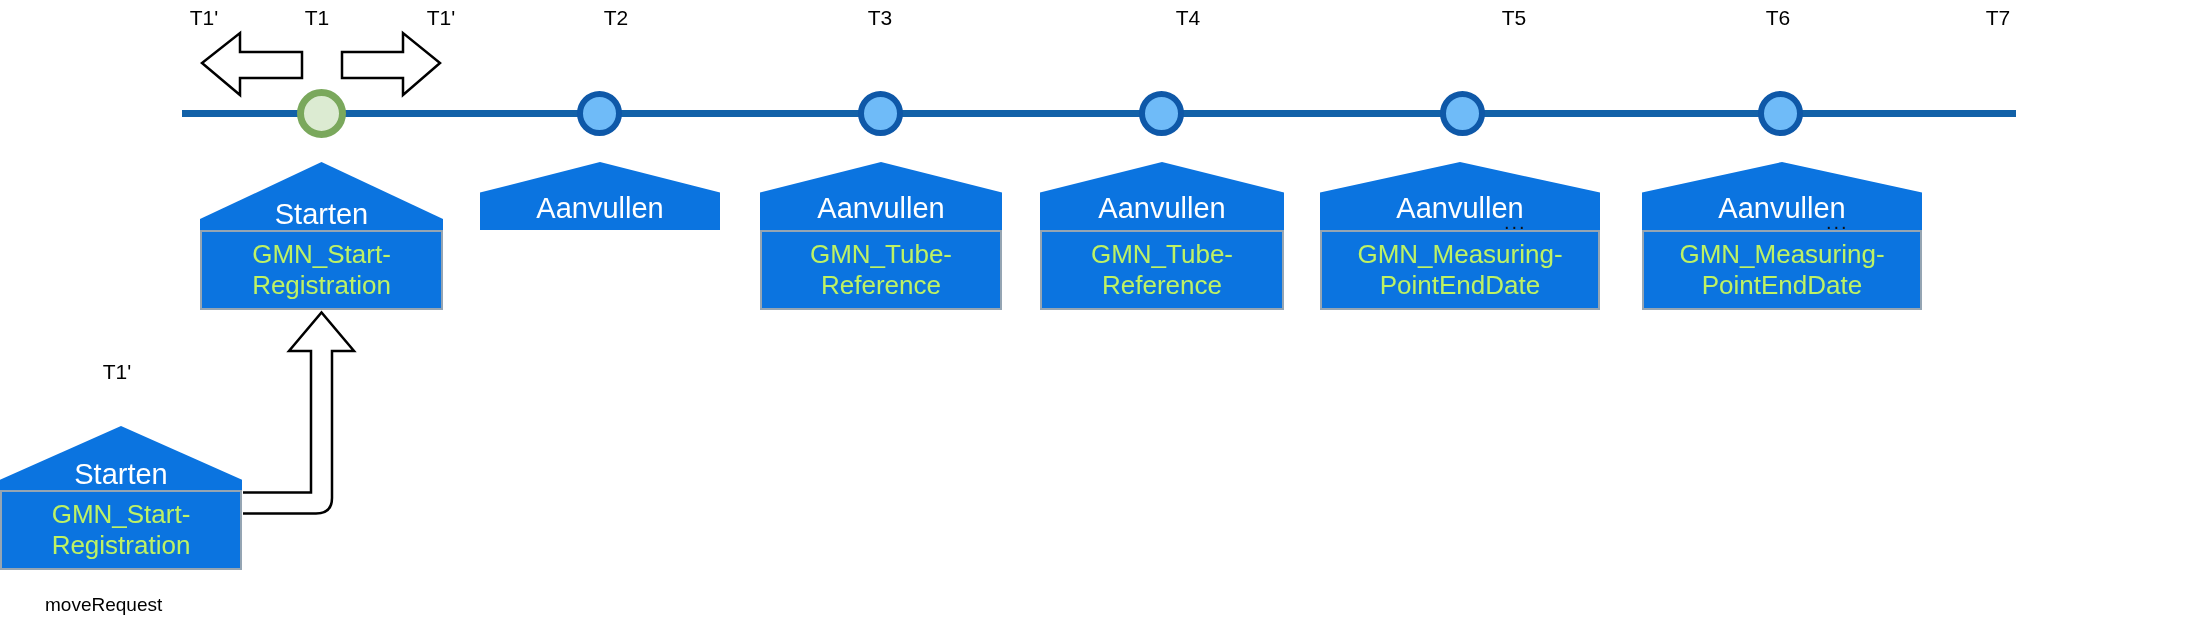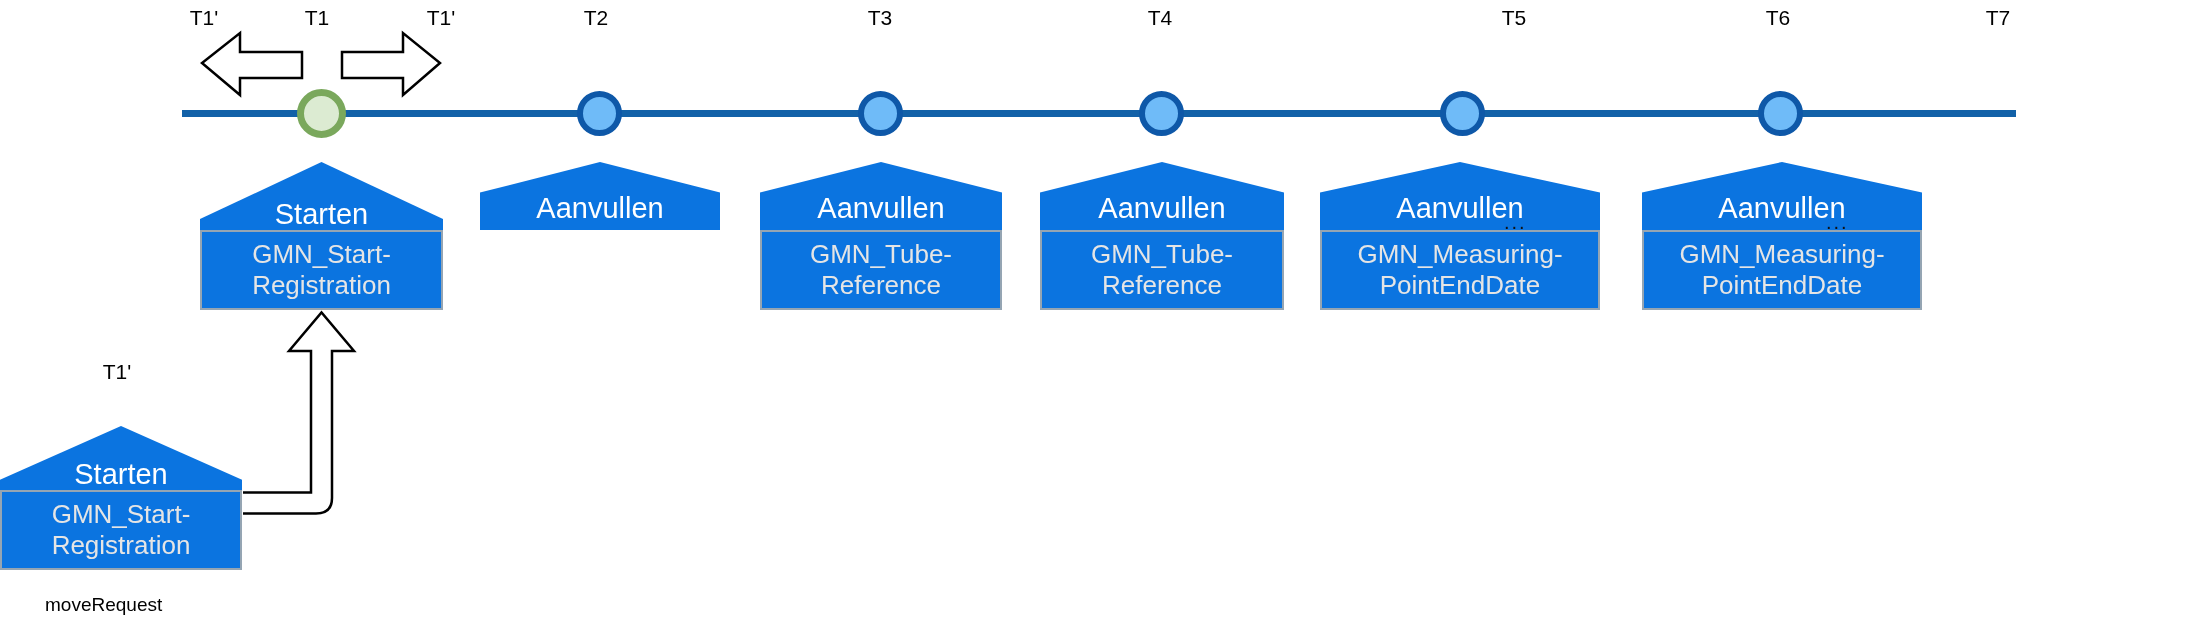--- a/index.html
+++ b/index.html
@@ -30,43 +30,43 @@
   }
   .roof--steep .roof-label { bottom:3px; }
   .roof-dots {
     position:absolute; left:50%; margin-left:44px; bottom:-2px;
     color:#111111; font-size:20px; letter-spacing:2px; line-height:20px;
   }
   .hbody {
     box-sizing:border-box; height:80px; background:#0b74e0;
     border:2px solid #95a5b3; display:flex; flex-direction:column;
     justify-content:center; align-items:center;
-    color:#e5e5e5; font-size:26px; line-height:31px; text-align:center; white-space:nowrap;
+    color:#bef264; font-size:26px; line-height:31px; text-align:center; white-space:nowrap;
   }
   .hbody--top { justify-content:flex-start; padding-top:5px; }
   .house--detached { top:426px; }
   .house--detached .roof { height:64px; }
   .house--detached .hbody { height:80px; }
   .caption { position:absolute; left:45px; top:594px; font-size:19px; color:#000; }
   .free-label { position:absolute; transform:translateX(-50%); font-size:21px; color:#000; white-space:nowrap; }
   .vector-overlay { position:absolute; left:0; top:0; pointer-events:none; }
 </style>
 </head>
 <body>
 
 <div class="canvas">
 
   <div class="tl-line"></div>
 
   <div class="tl-label" style="left:204px">T1'</div>
   <div class="tl-label" style="left:317px">T1</div>
   <div class="tl-label" style="left:441px">T1'</div>
-  <div class="tl-label" style="left:596px">T2</div>
+  <div class="tl-label" style="left:616px">T2</div>
   <div class="tl-label" style="left:880px">T3</div>
-  <div class="tl-label" style="left:1160px">T4</div>
+  <div class="tl-label" style="left:1188px">T4</div>
   <div class="tl-label" style="left:1514px">T5</div>
   <div class="tl-label" style="left:1778px">T6</div>
   <div class="tl-label" style="left:1998px">T7</div>
 
   <div class="tl-circle tl-circle--green" style="left:297px"></div>
   <div class="tl-circle tl-circle--blue" style="left:577px"></div>
   <div class="tl-circle tl-circle--blue" style="left:858px"></div>
   <div class="tl-circle tl-circle--blue" style="left:1139px"></div>
   <div class="tl-circle tl-circle--blue" style="left:1440px"></div>
   <div class="tl-circle tl-circle--blue" style="left:1758px"></div>

